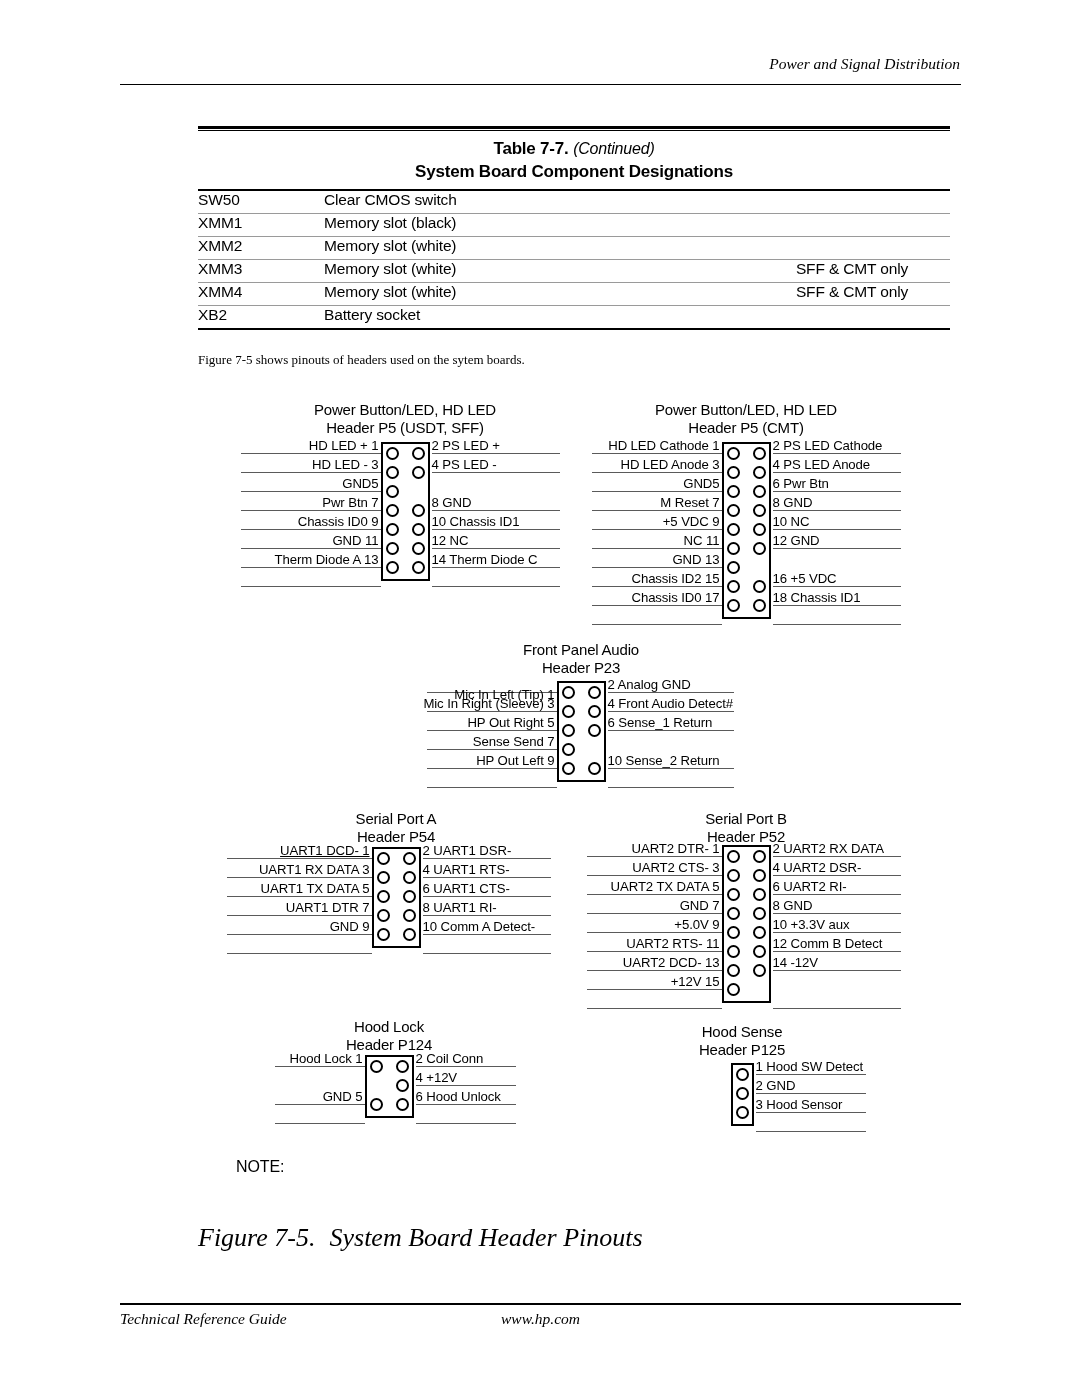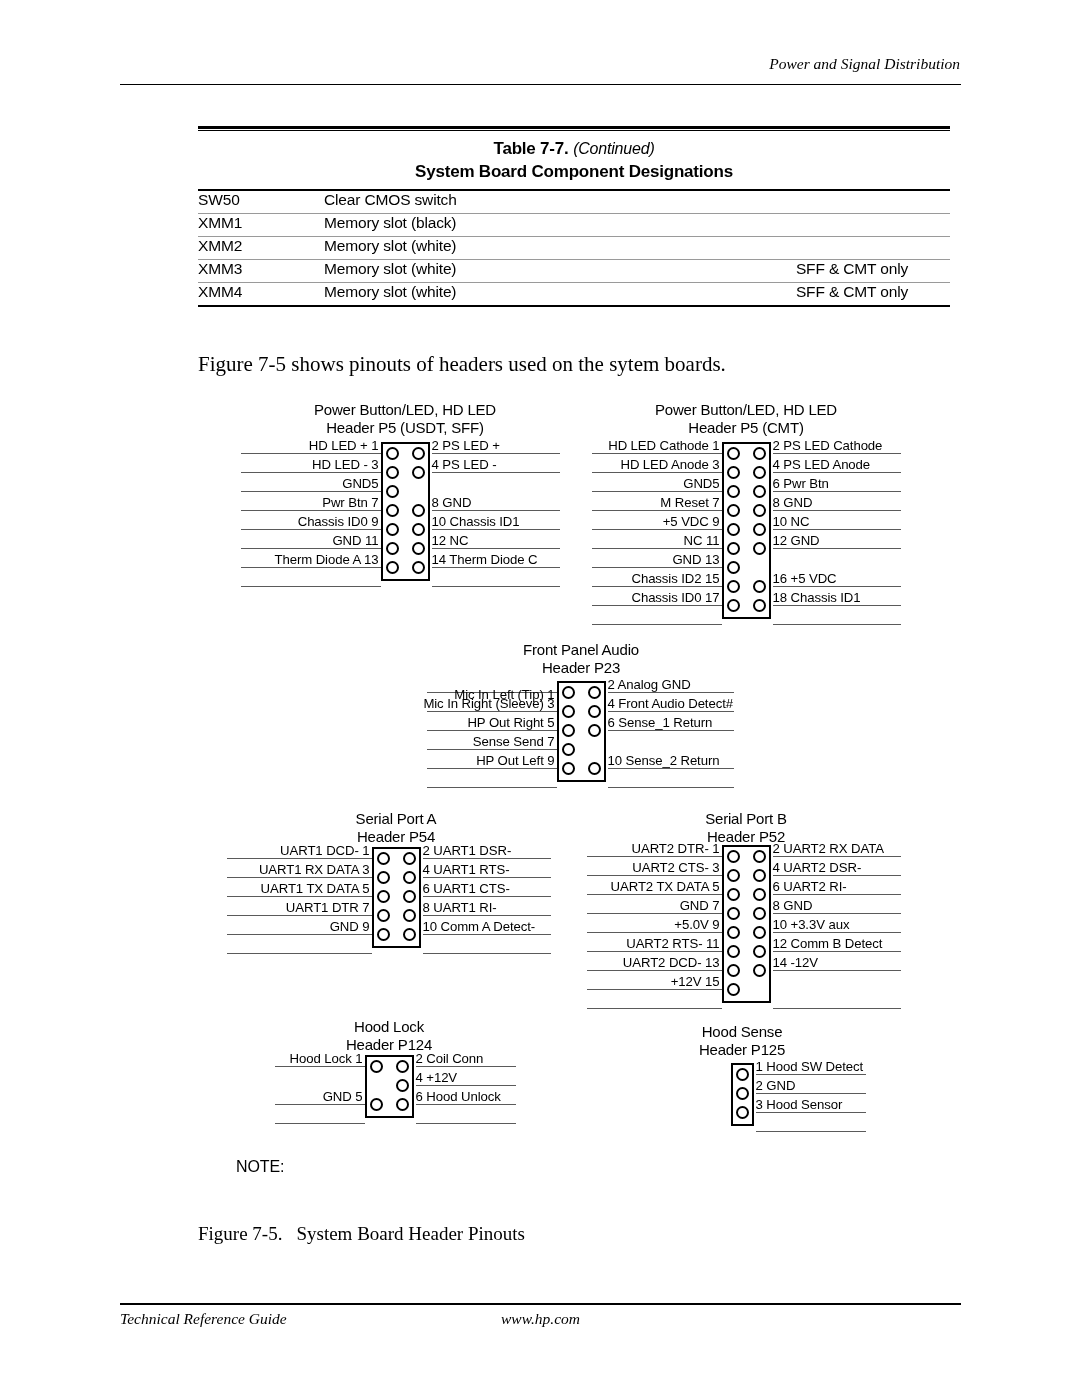--- a/index.html
+++ b/index.html
@@ -53,21 +53,21 @@
   }
   table.desig tr:last-child td{border-bottom:none;}
   td.c-id{width:126px;}
   td.c-desc{width:430px;}
   td.c-note{text-align:center;}
 
   
   .intro{
     position:absolute;left:198px;top:352px;
     font-family:"Liberation Serif",serif;
-    font-size:21px;
+    font-size:13px;
   }
 
   
   .hdr-block{position:absolute;}
   .hdr-title{
     text-align:center;font-size:15px;line-height:17.5px;
     white-space:pre-line;letter-spacing:-0.2px;
   }
 
   
@@ -92,21 +92,21 @@
     position:absolute;left:236px;top:1158px;
     font-size:16px;letter-spacing:-0.1px;
   }
   .note-body{
     position:absolute;left:266px;top:1182px;
     font-size:16px;line-height:22px;letter-spacing:-0.1px;
   }
   .fig-cap{
     position:absolute;left:198px;top:1223px;
     font-family:"Liberation Serif",serif;
-    font-size:19px;
+    font-style:italic;font-size:26px;
   }
   .fig-cap .num{margin-right:14px;}
 
   
   .foot-rule{
     position:absolute;left:120px;top:1303px;width:841px;height:2px;background:#000;
   }
   .foot{
     position:absolute;top:1310px;
     font-family:"Liberation Serif",serif;
@@ -152,20 +152,25 @@
           </tr>
           <tr>
             <td class="c-id">XMM3</td>
             <td class="c-desc">Memory slot (white)</td>
             <td class="c-note">SFF &amp; CMT only</td>
           </tr>
           <tr>
             <td class="c-id">XMM4</td>
             <td class="c-desc">Memory slot (white)</td>
             <td class="c-note">SFF &amp; CMT only</td>
+          </tr>
+          <tr>
+            <td class="c-id">XB2</td>
+            <td class="c-desc">Battery socket</td>
+            <td class="c-note"></td>
           </tr>
         </tbody>
     </table>
     <div class="rule-med"></div>
   </div>
 
   <div class="intro">Figure 7-5 shows pinouts of headers used on the sytem boards.</div>
 
   <div id="diagrams">
       <div class="hdr-block hdr-title" style="left: 255px; top: 401px; width: 300px;">Power Button/LED, HD LED
@@ -298,21 +303,21 @@
       <div class="uline" style="left: 426.5px; top: 767.5px; width: 130px;"></div>
       <div class="lab lab-r" style="left: 607.5px; top: 753.5px;">10 Sense_2 Return</div>
       <div class="uline" style="left: 607.5px; top: 767.5px; width: 126px;"></div>
       <div class="uline" style="left: 426.5px; top: 786.5px; width: 130px;"></div>
       <div class="uline" style="left: 607.5px; top: 786.5px; width: 126px;"></div>
       <div class="hdr-block hdr-title" style="left: 246px; top: 810px; width: 300px;">Serial Port A
 Header P54</div>
       <div class="pinbox" style="left: 371.5px; top: 847px; width: 49px; height: 101px;"></div>
       <div class="pin" style="left: 376.5px; top: 852px;"></div>
       <div class="pin" style="left: 402.5px; top: 852px;"></div>
-      <div class="lab lab-l" style="width: 260px; left: 109.5px; top: 843.5px;">UART1 DCD- 1</div>
+      <div class="lab lab-l" style="width: 260px; left: 109.5px; top: 843.5px; text-decoration: underline;">UART1 DCD- 1</div>
       <div class="uline" style="left: 226.5px; top: 857.5px; width: 145px;"></div>
       <div class="lab lab-r" style="left: 422.5px; top: 843.5px;">2 UART1 DSR-</div>
       <div class="uline" style="left: 422.5px; top: 857.5px; width: 128px;"></div>
       <div class="pin" style="left: 376.5px; top: 871px;"></div>
       <div class="pin" style="left: 402.5px; top: 871px;"></div>
       <div class="lab lab-l" style="width: 260px; left: 109.5px; top: 862.5px;">UART1 RX DATA 3</div>
       <div class="uline" style="left: 226.5px; top: 876.5px; width: 145px;"></div>
       <div class="lab lab-r" style="left: 422.5px; top: 862.5px;">4 UART1 RTS-</div>
       <div class="uline" style="left: 422.5px; top: 876.5px; width: 128px;"></div>
       <div class="pin" style="left: 376.5px; top: 890px;"></div>

